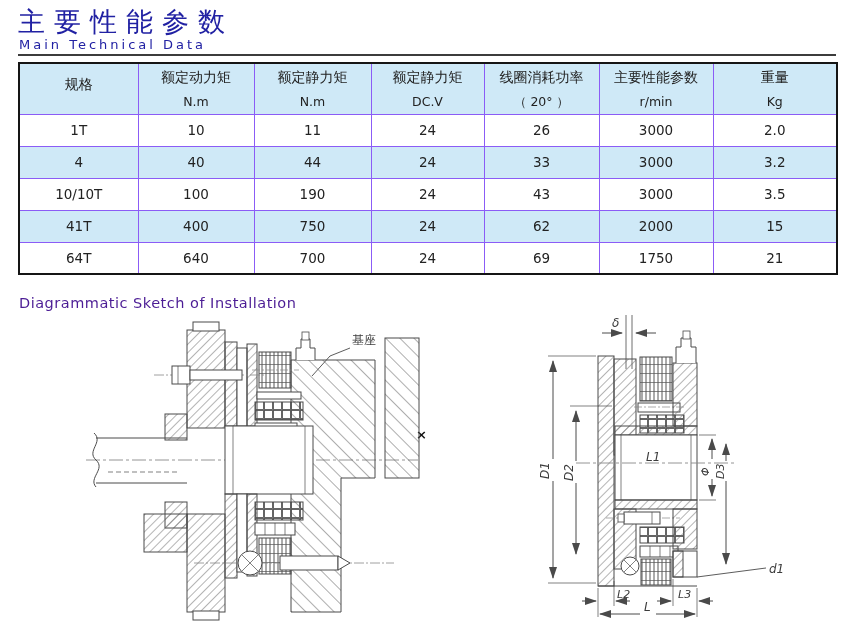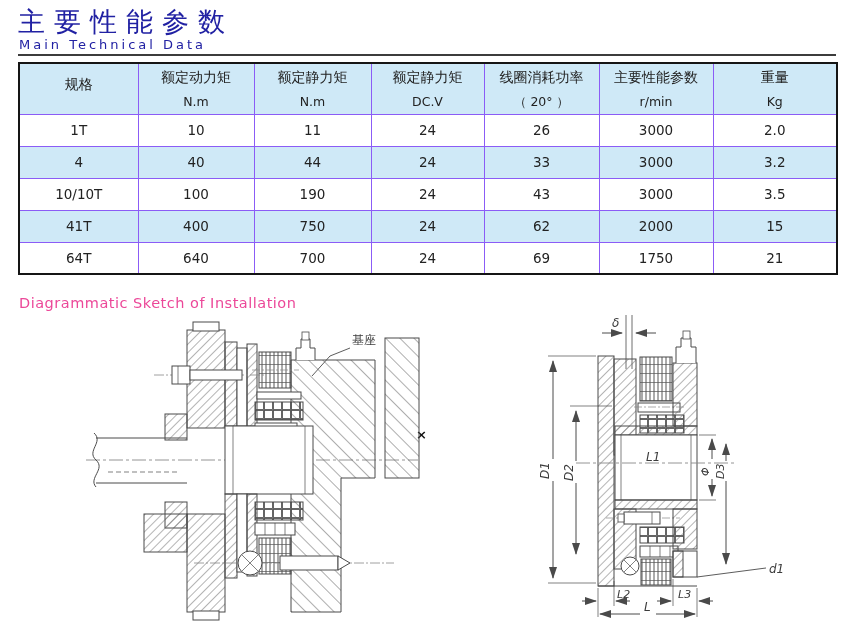--- a/index.html
+++ b/index.html
@@ -25,21 +25,21 @@
     border:1px solid #8b5cf6;text-align:center;vertical-align:middle;padding:0;
     font-weight:normal;
   }
   table.spec thead tr{height:51px;background:#cfe9f7;}
   table.spec tbody tr{height:32px;}
   table.spec tbody tr:nth-child(even){background:#cfe9f7;}
   th .l1{font-size:14px;line-height:17px;}
   th .l2{font-size:12.5px;line-height:15px;margin-top:8px;}
   td{font-size:13.5px;}
   .section-title{
-    position:absolute;left:19px;top:295px;font-size:14.5px;color:#ec4899;
+    position:absolute;left:19px;top:295px;font-size:14.5px;color:#4c1d95;
     letter-spacing:0.5px;white-space:nowrap;
   }
   .marker-x{position:absolute;left:416px;top:427px;font-size:13px;font-weight:bold;color:#111;}
   svg{position:absolute;}
   svg text{font-family:"DejaVu Sans","Liberation Sans",sans-serif;fill:#3c3c3c;}
   .dim{font-style:italic;font-size:12px;}
   .dim-s{font-style:italic;font-size:11px;}
 </style>
 </head>
 <body>

